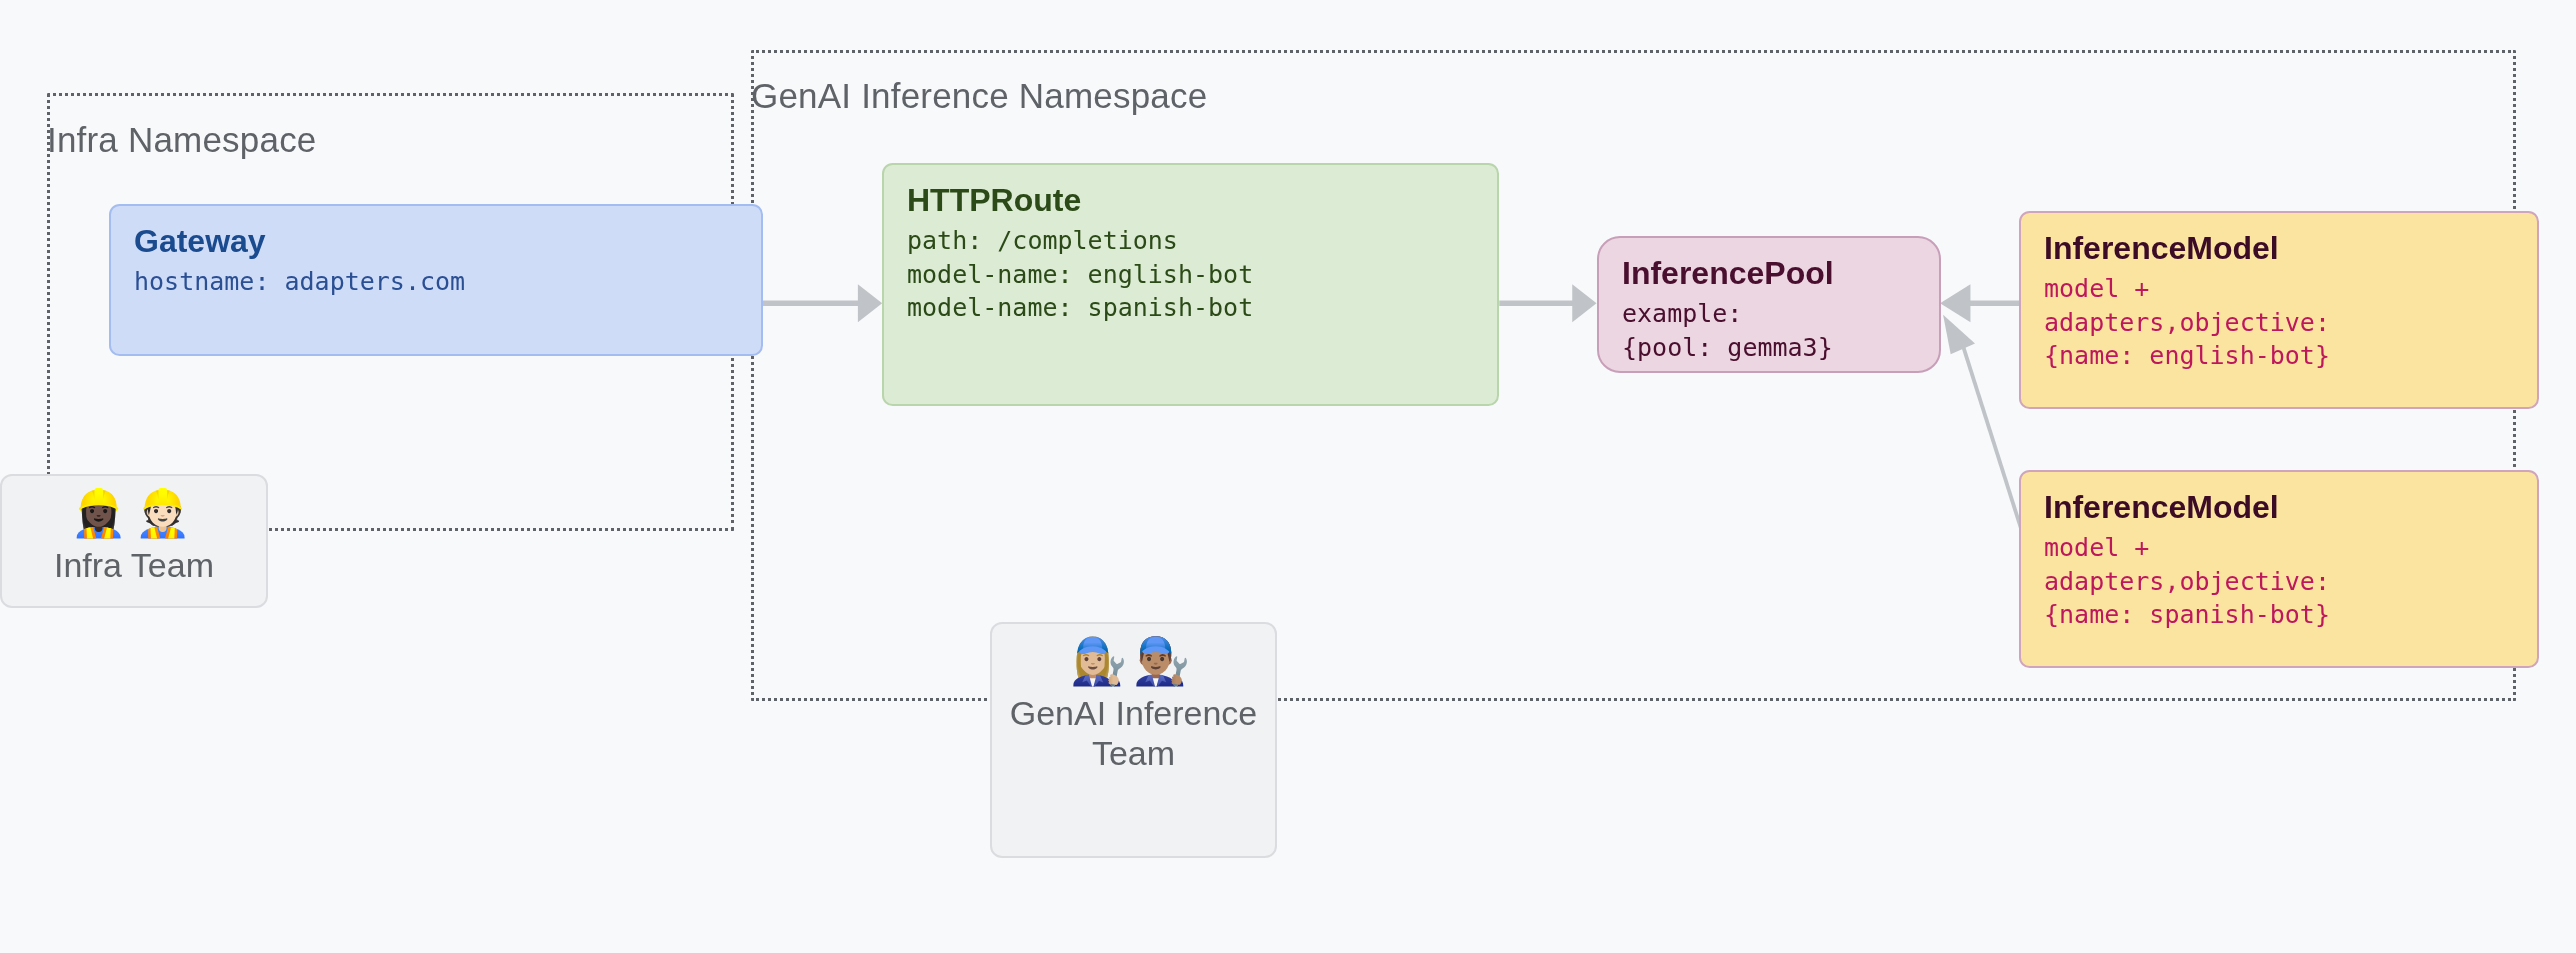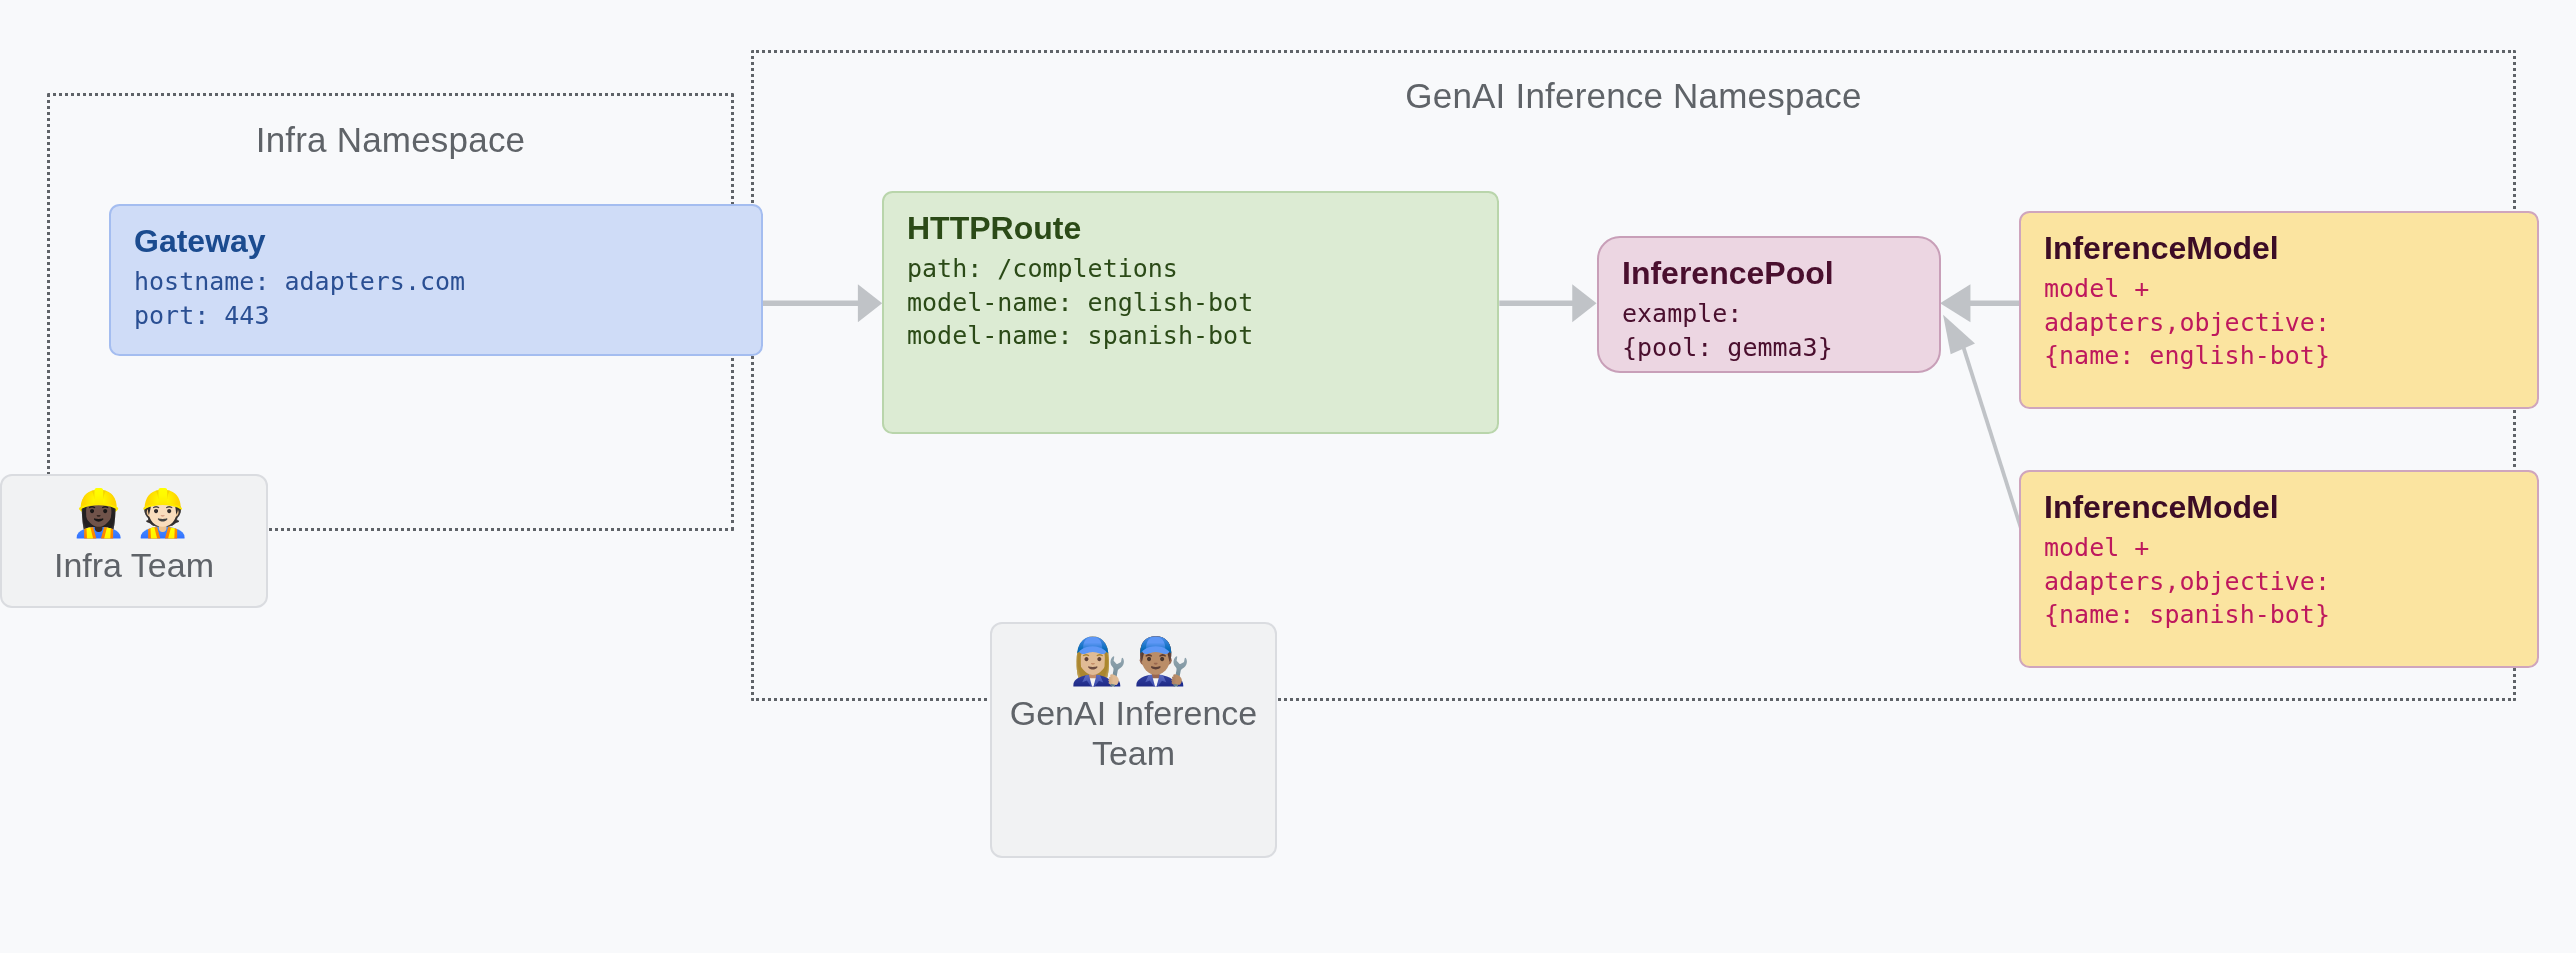--- a/index.html
+++ b/index.html
@@ -24,21 +24,20 @@
     border: 3.8px dotted #5f6368;
     border-radius: 1.5px;
     box-sizing: border-box;
   }
   .ns-title {
     position: absolute;
     color: #5f6368;
     font-size: 35px;
     font-weight: 400;
     white-space: nowrap;
-    text-align: center;
     letter-spacing: 0.2px;
   }
 
   #ns-infra   { left: 47px;  top: 93px; width: 687px;  height: 438px; }
   #ns-genai   { left: 751px; top: 50px;  width: 1765px; height: 651px; }
 
   #ns-infra-title { left: 47px;  top: 120px; width: 687px; }
   #ns-genai-title { left: 751px; top: 76px; width: 1765px; }
 
   
@@ -69,21 +68,21 @@
   #card-gateway {
     left: 109px; top: 204px; width: 654px; height: 152px;
     background: #cfdcf7;
     border-color: #a4bdf0;
   }
   #card-gateway .title { color: #1b4b8f; }
   #card-gateway .mono  { color: #2a4f93; }
 
   
   #card-httproute {
-    left: 882px; top: 191px; width: 617px; height: 243px;
+    left: 882px; top: 163px; width: 617px; height: 243px;
     background: #dcebd3;
     border-color: #b9d5ab;
   }
   #card-httproute .title { color: #2b4a17; }
   #card-httproute .mono  { color: #2b4a17; }
 
   
   #card-inferencepool {
     left: 1597px; top: 236px; width: 344px; height: 137px;
     background: #ecd6e2;
@@ -172,21 +171,20 @@
 
     <g>
       <line x1="2660" y1="700" x2="2578" y2="442" stroke="#c0c3c7" stroke-width="5"></line>
       <polygon points="2598,452 2556,414 2566,466" fill="#c0c3c7"></polygon>
     </g>
   </svg>
 
   <div class="card" id="card-gateway">
     <div class="title">Gateway</div>
     <div class="mono">hostname: adapters.com</div>
-    <div class="mono">port: 443</div>
   </div>
 
   <div class="card" id="card-httproute">
     <div class="title">HTTPRoute</div>
     <div class="mono">path: /completions</div>
     <div class="mono">model-name: english-bot</div>
     <div class="mono">model-name: spanish-bot</div>
   </div>
 
   <div class="card" id="card-inferencepool">

